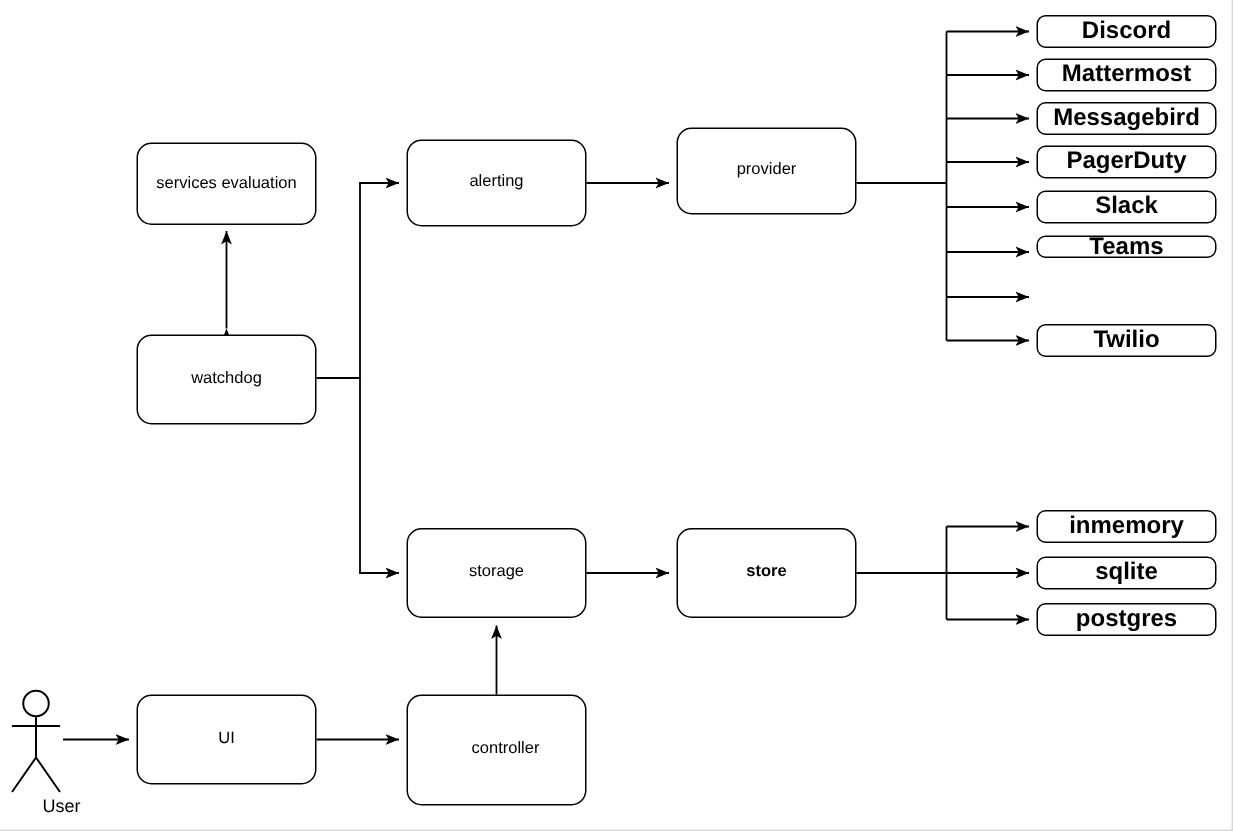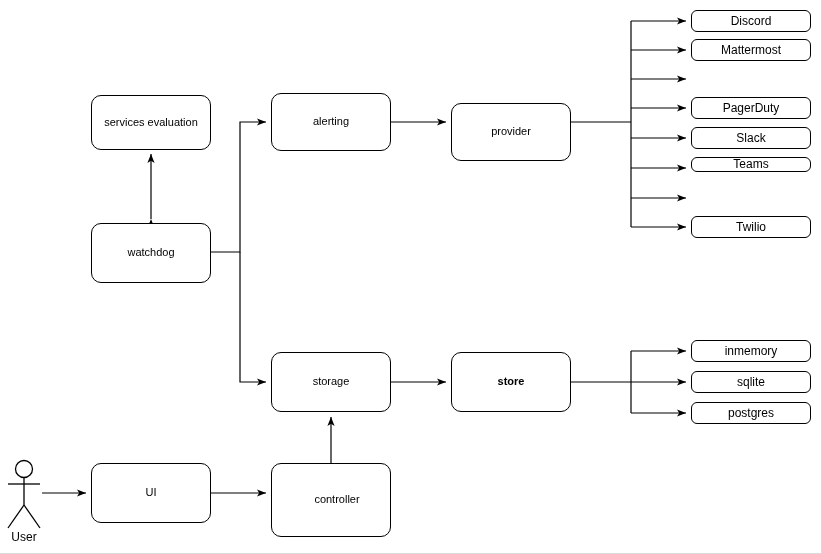--- a/index.html
+++ b/index.html
@@ -38,29 +38,31 @@
     justify-content: center;
     font-family: "Liberation Sans", sans-serif;
     font-size: 11px;
     color: #000000;
     line-height: 1.2;
     text-align: center;
     white-space: nowrap;
   }
   .node.leaf {
     border-radius: 6px;
-    font-size: 12px;
+    font-size: 16px;
+    font-weight: bold;
   }
   .actor-label {
     position: absolute;
     font-family: "Liberation Sans", sans-serif;
     font-size: 12px;
     color: #000000;
     text-align: center;
     white-space: nowrap;
+    padding-left: 17px;
   }
 </style>
 </head>
 <body>
 
 <div id="canvas">
 
   <svg id="edge-layer" width="822" height="554" viewBox="0 0 822 554" xmlns="http://www.w3.org/2000/svg">
     <defs>
       <marker id="arrow" markerWidth="10" markerHeight="8" refX="9" refY="4" orient="auto" markerUnits="userSpaceOnUse">
@@ -129,32 +131,33 @@
       <line x1="24" y1="505" x2="40" y2="528" stroke="#000000" stroke-width="1.3"></line>
     </g>
   </svg>
 
   <div class="node" style="left:91px; top:95px; width:120px; height:55px;">services evaluation</div>
 
   <div class="node" style="left:91px; top:223px; width:120px; height:60px;">watchdog</div>
 
   <div class="node" style="left:271px; top:93px; width:120px; height:58px;">alerting</div>
 
-  <div class="node" style="left:451px; top:103px; width:120px; height:58px;">provider</div>
+  <div class="node" style="left:451px; top:85px; width:120px; height:58px;">provider</div>
 
   <div class="node" style="left:271px; top:352px; width:120px; height:60px;">storage</div>
 
   <div class="node" style="left:451px; top:352px; width:120px; height:60px;font-weight:bold;">store</div>
 
   <div class="node" style="left:91px; top:463px; width:120px; height:60px;">UI</div>
 
   <div class="node" style="left:271px; top:463px; width:120px; height:74px;padding-left:12px;">controller</div>
 
   <div class="node leaf" style="left:691px; top:10px; width:120px; height:22px;">Discord</div>
   <div class="node leaf" style="left:691px; top:39px; width:120px; height:22px;">Mattermost</div>
+  <div class="node leaf" style="left:691px; top:68px; width:120px; height:22px;">Messagebird</div>
   <div class="node leaf" style="left:691px; top:97px; width:120px; height:22px;">PagerDuty</div>
   <div class="node leaf" style="left:691px; top:127px; width:120px; height:22px;">Slack</div>
   <div class="node leaf" style="left:691px; top:157px; width:120px; height:15px;">Teams</div>
   <div class="node leaf" style="left:691px; top:216px; width:120px; height:22px;">Twilio</div>
 
   <div class="node leaf" style="left:691px; top:340px; width:120px; height:22px;">inmemory</div>
   <div class="node leaf" style="left:691px; top:371px; width:120px; height:22px;">sqlite</div>
   <div class="node leaf" style="left:691px; top:402px; width:120px; height:22px;">postgres</div>
 
   <div class="actor-label" style="left:0px; top:530px; width:48px;">User</div>

